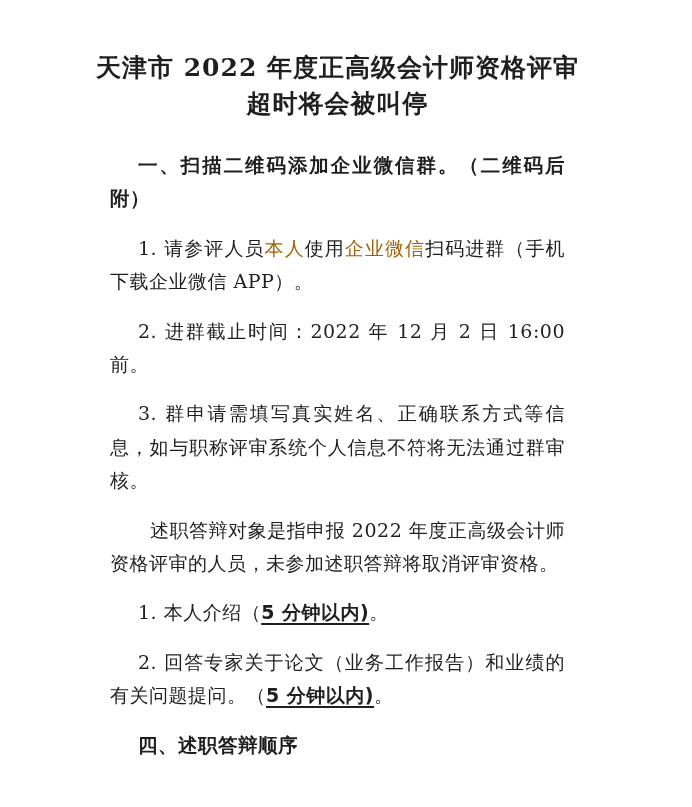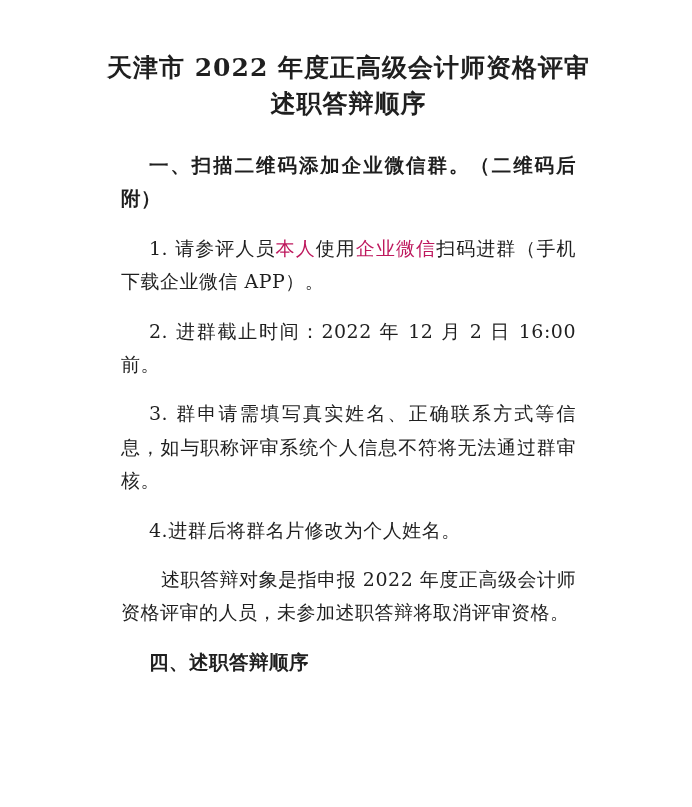--- a/index.html
+++ b/index.html
@@ -11,21 +11,21 @@
     position: relative;
     width: 692px;
     height: 807px;
     background: #ffffff;
     color: #1f1f1f;
     overflow: hidden;
     font-family: "DejaVu Serif", "Liberation Serif", serif;
   }
   .content {
     position: absolute;
-    left: 105px;
+    left: 94px;
     top: 0;
     width: 487px;
   }
   .title {
     margin-top: 50px;
     font-size: 25px;
     line-height: 36px;
     font-weight: bold;
     text-align: center;
     letter-spacing: 1px;
@@ -56,58 +56,59 @@
   }
   .num {
     text-indent: 28px;
     letter-spacing: 0.5px;
   }
   .prose {
     text-indent: 40px;
     letter-spacing: 0.5px;
   }
   .red {
-    color: #be185d;
+    color: #a16207;
   }
   .bu {
     font-family: "DejaVu Sans", "Liberation Sans", sans-serif;
     font-weight: bold;
     text-decoration: underline;
     text-decoration-thickness: 2px;
     text-underline-offset: 4px;
   }
 </style>
 </head>
 <body>
 
 <div class="doc">
   <div class="content">
 
     <div class="title">
       <div>天津市 2022 年度正高级会计师资格评审</div>
-      <div>述职答辩顺序</div>
+      <div>超时将会被叫停</div>
     </div>
 
     <div class="body-text">
 
       <p class="heading">一、扫描二维码添加企业微信群。（二维码后附）</p>
 
       <p class="num"><span>1. 请参评人员</span><span class="red">本人</span><span>使用</span><span class="red">企业微信</span><span>扫码进群（手机下载企业微信 APP）。</span></p>
 
       <p class="num">2. 进群截止时间：2022 年 12 月 2 日 16:00 前。</p>
 
       <p class="num">3. 群申请需填写真实姓名、正确联系方式等信息，如与职称评审系统个人信息不符将无法通过群审核。</p>
 
-      <p class="num">4.进群后将群名片修改为个人姓名。</p>
 
 
       <p class="prose">述职答辩对象是指申报 2022 年度正高级会计师资格评审的人员，未参加述职答辩将取消评审资格。</p>
 
 
+      <p class="num"><span>1. 本人介绍（</span><span class="bu">5 分钟以内)</span><span>。</span></p>
 
 
+      <p class="num"><span>2. 回答专家关于论文（业务工作报告）和业绩的有关问题提问。（</span><span class="bu">5 分钟以内)</span><span>。</span></p>
 
       <p class="heading">四、述职答辩顺序</p>
 
 
     </div>
   </div>
 </div>
 
 </body></html>

